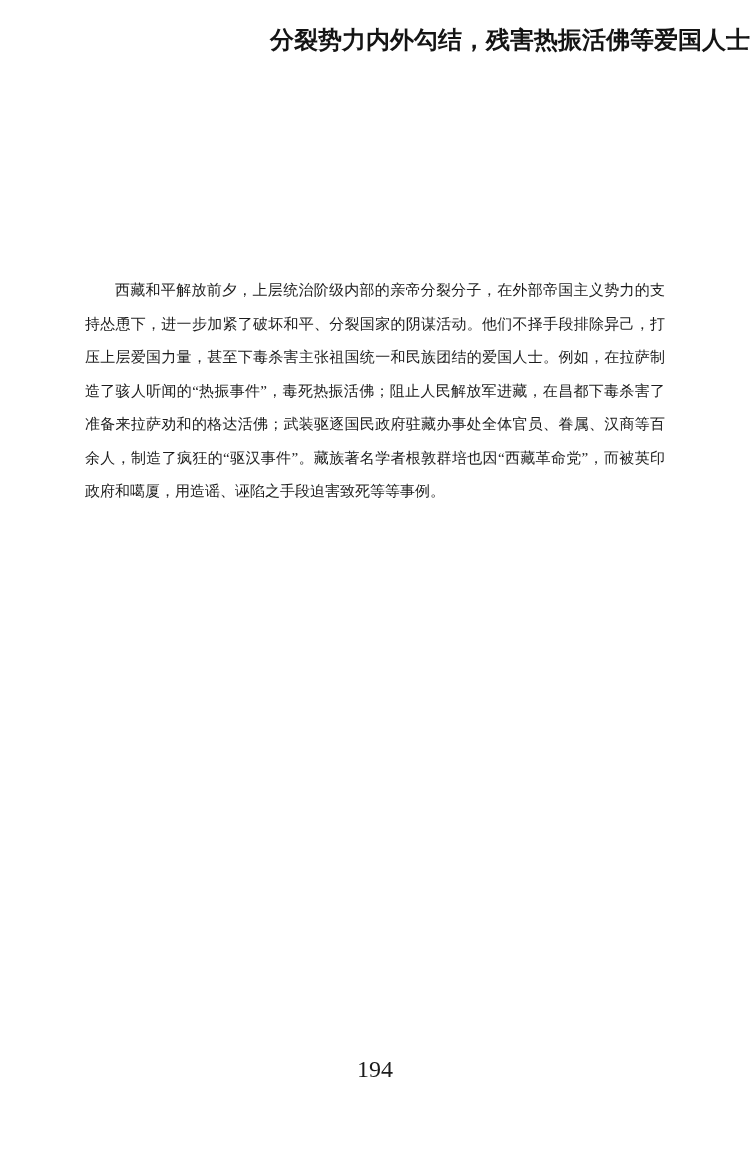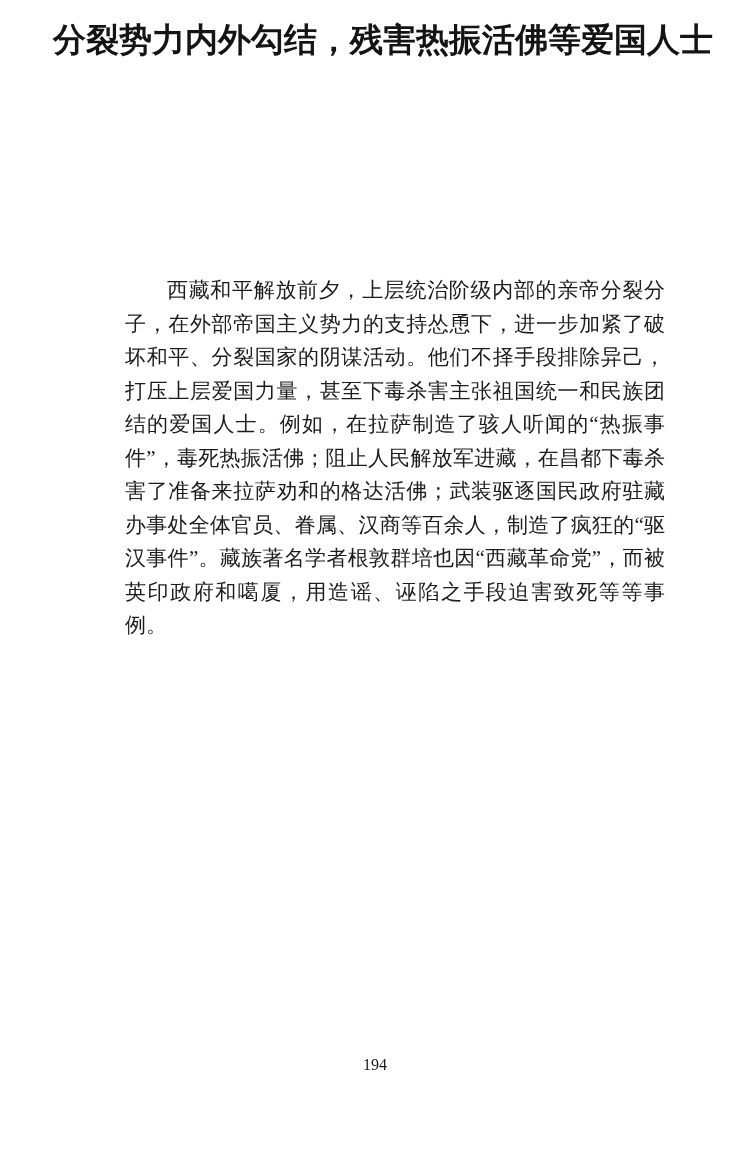--- a/index.html
+++ b/index.html
@@ -26,47 +26,46 @@
     background: #8a8a8a;
     color: #ffffff;
     font-size: 20px;
     line-height: 26px;
     height: 26px;
     padding: 0 7px;
     letter-spacing: 2px;
   }
   .chapter-title {
     margin-top: 21px;
-    text-align: center;
-    font-size: 33px;
+    text-align: right;
+    font-size: 24px;
     font-weight: bold;
     line-height: 38px;
     letter-spacing: 0px;
     color: #141414;
     padding-left: 16px;
   }
   .body-text {
     margin-top: 215px;
     padding: 0 85px;
-    font-size: 21px;
+    font-size: 15px;
     line-height: 33.5px;
     text-align: justify;
     color: #1c1c1c;
-    margin-left: 40px;
   }
   .body-text p {
     text-indent: 2em;
   }
   .page-footer {
     position: absolute;
     top: 1056px;
     left: 0;
     right: 0;
     text-align: center;
-    font-size: 16px;
+    font-size: 24px;
     color: #1c1c1c;
   }
 </style>
 </head>
 <body>
 
 <div class="page">
 
 
   <h1 class="chapter-title">分裂势力内外勾结，残害热振活佛等爱国人士</h1>

